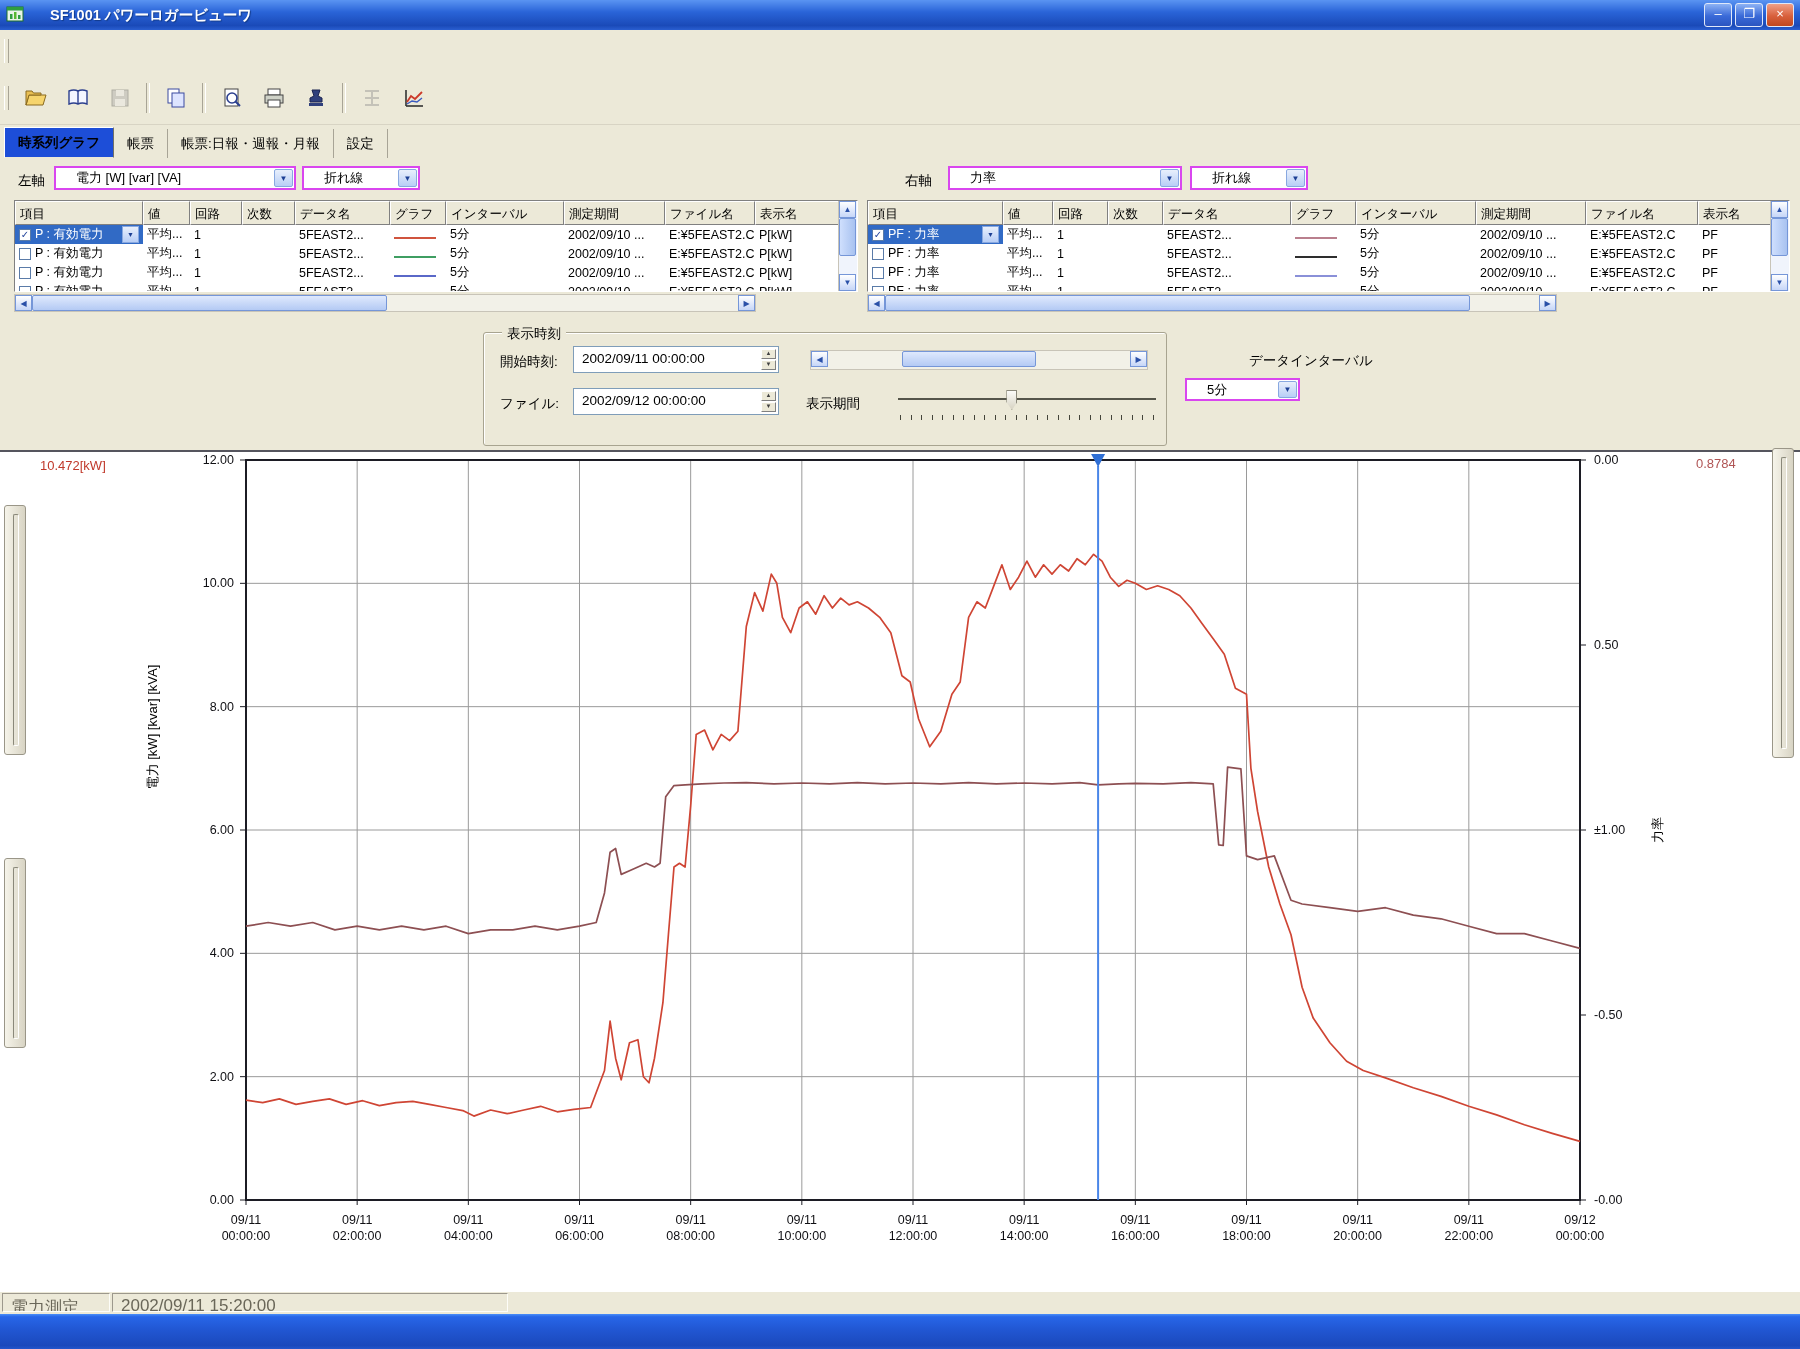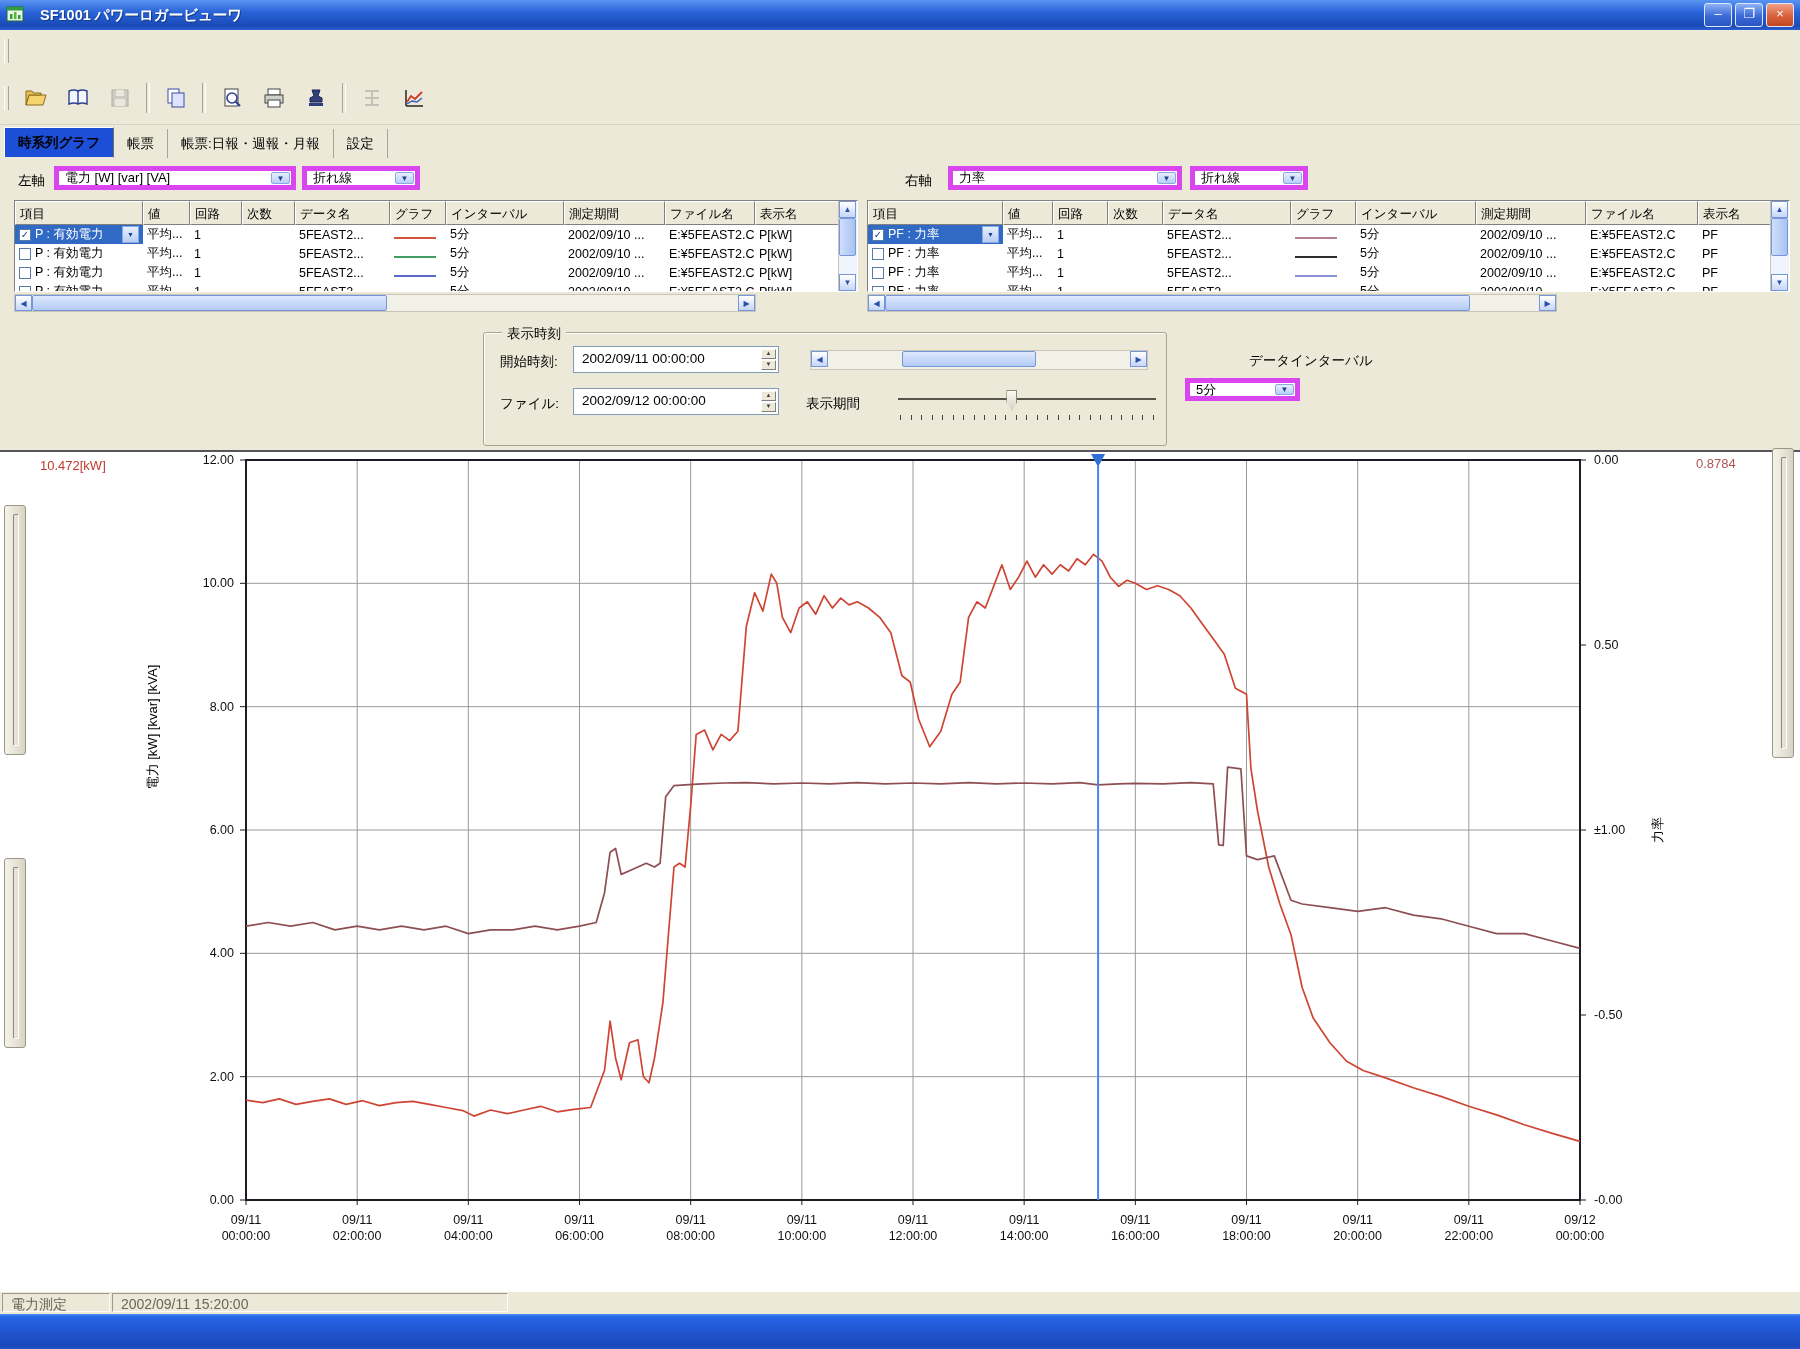--- a/index.html
+++ b/index.html
@@ -2,40 +2,40 @@
 <html><head>
 <meta charset="utf-8">
 <style>
   html,body{margin:0;padding:0;background:#000;}
   #screen{position:relative;width:1800px;height:1349px;background:#ece9d8;overflow:hidden;
     font-family:"Liberation Sans","DejaVu Sans",sans-serif;color:#000;}
   
   #titlebar{position:absolute;left:0;top:0;width:1800px;height:30px;
     background:linear-gradient(#5a94f2,#2a64d8 40%,#1a4ab8 85%,#2a5ed0);display:flex;align-items:center;padding:0 6px;box-sizing:border-box;}
   #appicon{width:20px;height:20px;display:inline-flex;}
-  #apptitle{color:#fff;font-weight:bold;font-size:14.5px;margin-left:14px;flex:1;text-shadow:1px 1px 1px #123a8a;}
+  #apptitle{color:#fff;font-weight:bold;font-size:14.5px;margin-left:24px;flex:1;text-shadow:1px 1px 1px #123a8a;}
   .winbtn{width:26px;height:22px;margin-left:3px;border:1px solid #dfe8fa;border-radius:3px;color:#fff;
     font-size:13px;line-height:20px;text-align:center;background:linear-gradient(#8db2f4,#3a6ad8 55%,#2a55c0);}
   .winbtn.close{background:linear-gradient(#f0a088,#d8603c 55%,#c04820);}
   
   #menubar{position:absolute;left:0;top:30px;width:1800px;height:42px;background:#ece9d8;border-bottom:1px solid #d8d4c4;display:flex;align-items:center;}
   .grip{width:3px;height:24px;margin:0 6px 0 4px;border-left:1px solid #fff;border-right:1px solid #a8a496;}
   .menu-item{display:inline-block;padding:5px 12px;font-size:13.5px;}
   #toolbar{position:absolute;left:0;top:72px;width:1800px;height:52px;background:#ece9d8;display:flex;align-items:center;border-bottom:1px solid #d8d4c4;}
   .tb-btn{width:40px;height:38px;display:flex;align-items:center;justify-content:center;border:1px solid transparent;border-radius:2px;}
   .tb-btn.disabled{opacity:.4;filter:grayscale(1);}
   .tb-sep{width:2px;height:30px;margin:0 5px;border-left:1px solid #a8a496;border-right:1px solid #fff;}
   #tabbar{position:absolute;left:4px;top:124px;width:1792px;height:34px;display:flex;align-items:flex-end;}
   .tab{padding:6px 13px 5px 13px;font-size:13.5px;border-right:1px solid #a8a496;white-space:nowrap;}
   .tab.active{border:1px solid;border-color:#fff #707068 #ece9d8 #fff;background:#1d4ed8;font-weight:bold;border-right:1px solid #707068;}
   
   #panel{position:absolute;left:0;top:158px;width:1800px;height:294px;background:#ece9d8;border-bottom:2px solid #55555e;box-sizing:border-box;}
   .flabel{position:absolute;font-size:13.5px;white-space:nowrap;}
-  .combo{position:absolute;height:24px;background:#fff;border:5px solid #d946ef;box-sizing:border-box;font-size:13px;
-    display:flex;align-items:center;padding:0 20px 0 6px;white-space:nowrap;overflow:hidden;}
+  .combo{position:absolute;height:24px;background:#fff;border:2px solid #d946ef;box-sizing:border-box;font-size:13px;
+    display:flex;align-items:center;padding:0 20px 0 20px;white-space:nowrap;overflow:hidden;}
   .combo .arr{position:absolute;right:1px;top:1px;bottom:1px;width:17px;background:linear-gradient(#e8effc,#b8cef6);
     border:1px solid #88a8e0;border-radius:2px;color:#1c3f94;font-size:8px;display:flex;align-items:center;justify-content:center;}
   
   .dtable{position:absolute;background:#fff;border:1px solid;border-color:#808080 #fff #fff #808080;box-sizing:border-box;overflow:hidden;}
   .thead{display:flex;height:24px;background:#ece9d8;}
   .th{border:1px solid;border-color:#fff #808080 #808080 #fff;box-sizing:border-box;font-size:12.5px;padding:4px 4px 0 4px;overflow:hidden;white-space:nowrap;flex:none;}
   .trow{display:flex;height:19px;align-items:center;font-size:12.5px;}
   .td{box-sizing:border-box;padding:0 4px;overflow:hidden;white-space:nowrap;flex:none;}
   .td.item{display:flex;align-items:center;gap:4px;height:19px;}
   .td.item.sel{background:#316ac5;color:#fff;}
@@ -70,21 +70,21 @@
   #chart-svg{position:absolute;left:0;top:0;}
   #value-left{position:absolute;left:40px;top:458px;font-size:13px;color:#c0392b;}
   #value-right{position:absolute;left:1696px;top:456px;font-size:13px;color:#b05555;}
   #left-axis-title{position:absolute;left:42px;top:719px;width:220px;height:16px;text-align:center;font-size:13px;transform:rotate(-90deg);}
   #right-axis-title{position:absolute;left:1627px;top:822px;width:60px;height:16px;text-align:center;font-size:13px;transform:rotate(-90deg);}
   .phandle{position:absolute;width:22px;background:linear-gradient(90deg,#f6f4ea,#d8d4c4);border:1px solid #9a9688;border-radius:3px;box-sizing:border-box;}
   .pgroove{position:absolute;left:8px;top:8px;bottom:8px;width:4px;border:1px solid;border-color:#8a887a #fff #fff #8a887a;border-radius:2px;}
   
   #statusbar{position:absolute;left:0;top:1292px;width:1800px;height:22px;background:#ece9d8;}
   .scell{position:absolute;top:1px;height:19px;border:1px solid;border-color:#9c988c #fdfdf8 #fdfdf8 #9c988c;box-sizing:border-box;
-    font-size:14px;padding:2px 8px 0 8px;color:#6a6759;white-space:nowrap;overflow:hidden;}
+    font-size:17px;padding:2px 8px 0 8px;color:#6a6759;white-space:nowrap;overflow:hidden;}
   
   #taskbar{position:absolute;left:0;top:1314px;width:1800px;height:35px;
     background:linear-gradient(#4a8ef8,#2766e8 8%,#2156d2 46%,#1b49bc 90%,#2456cc);}
 </style>
 </head>
 <body>
 
 <div id="screen">
 
   <div id="titlebar">

